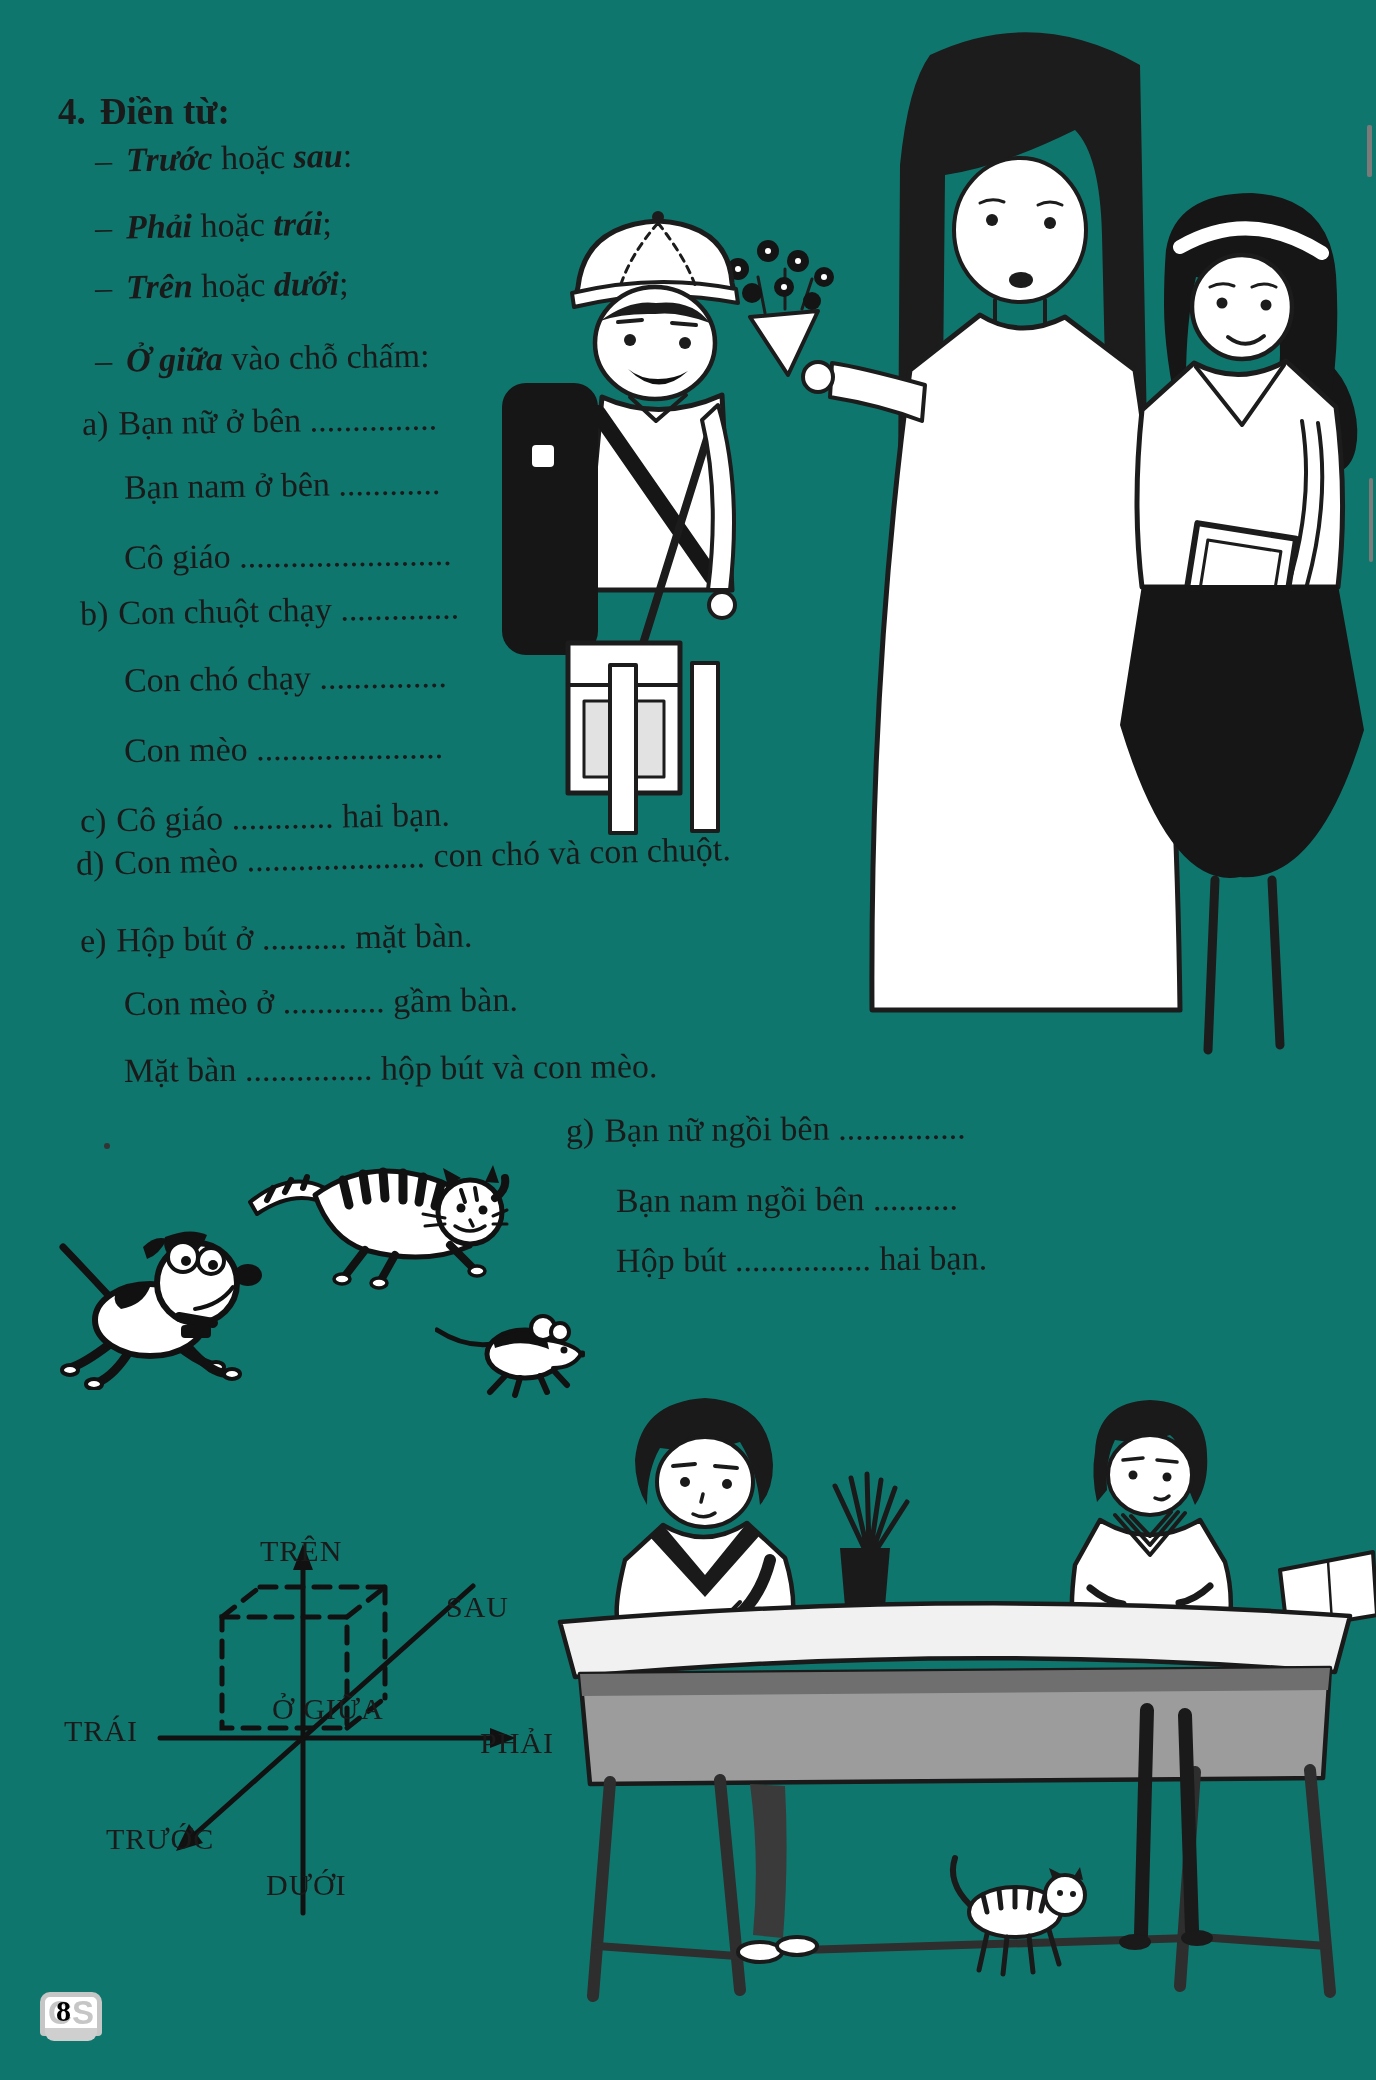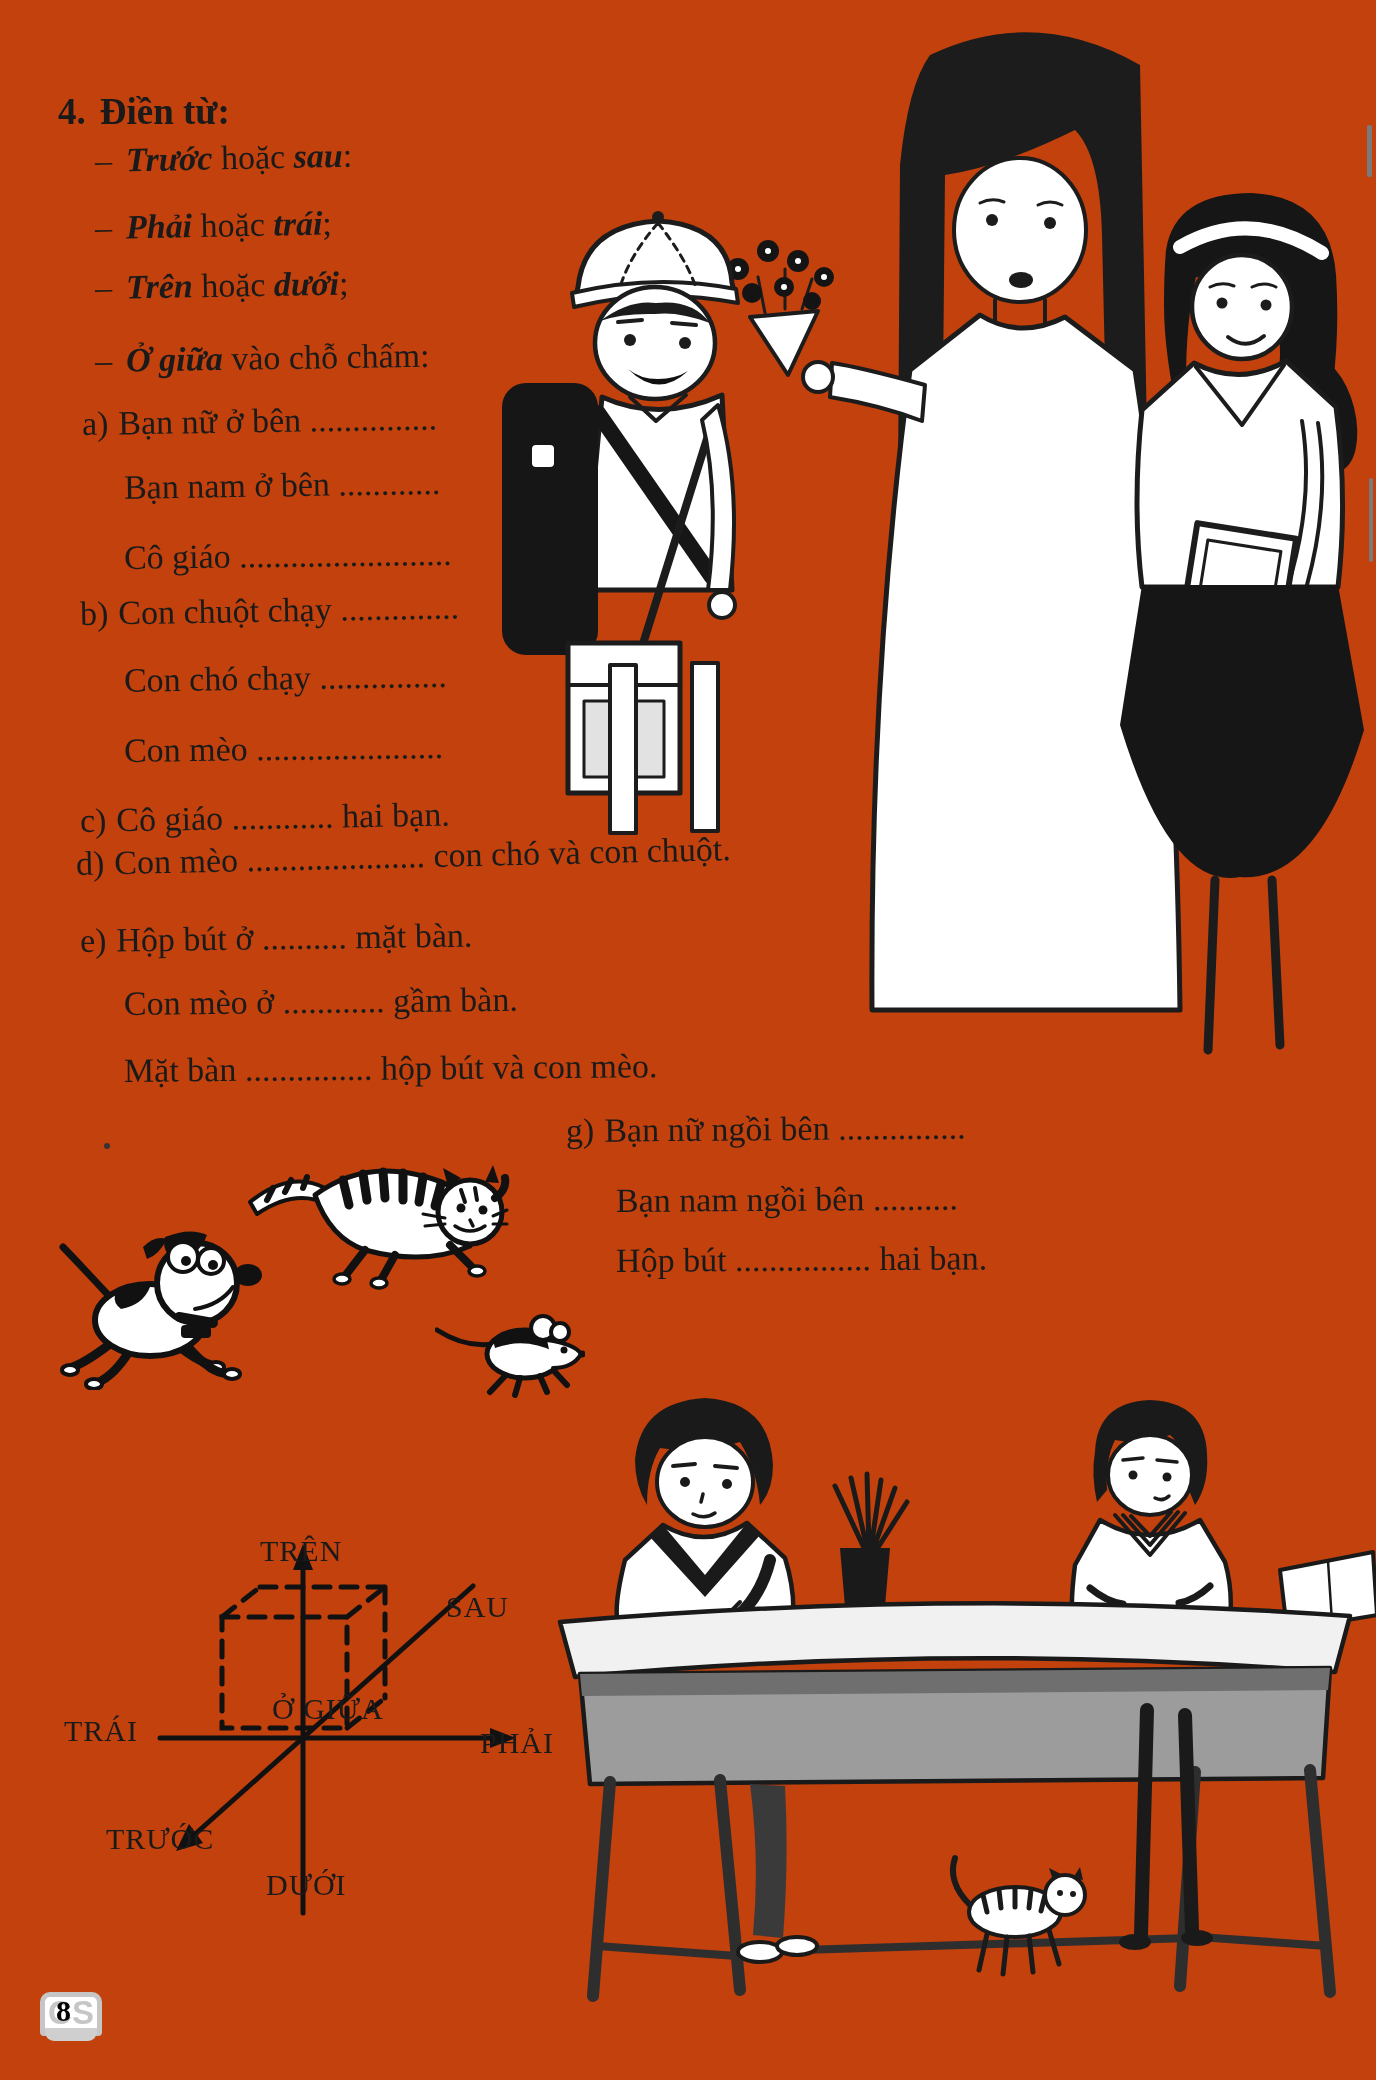--- a/index.html
+++ b/index.html
@@ -1,16 +1,16 @@
 <!DOCTYPE html>
 <html><head>
 <meta charset="utf-8">
 <style>
   html,body{margin:0;padding:0;background:#e8e8e8;}
-  .page{position:relative;width:1376px;height:2080px;background:#c2410c;overflow:hidden;
+  .page{position:relative;width:1376px;height:2080px;background:#0f766e;overflow:hidden;
         font-family:"Liberation Serif", serif;color:#1a1a1a;}
   .ln{position:absolute;white-space:nowrap;font-size:34px;transform-origin:left center;}
   .ln .lbl{margin-right:10px;}
   .title{position:absolute;left:58px;top:90px;font-size:37px;font-weight:bold;white-space:nowrap;}
   .title .num{margin-right:14px;}
   .inst{position:absolute;left:95px;font-size:34px;white-space:nowrap;transform-origin:left center;}
   .inst .dash{margin-right:14px;}
   .kw{font-weight:bold;font-style:italic;}
   .i1{top:142px;transform:rotate(-1.2deg);}
   .i2{top:209px;transform:rotate(-1.1deg);}

